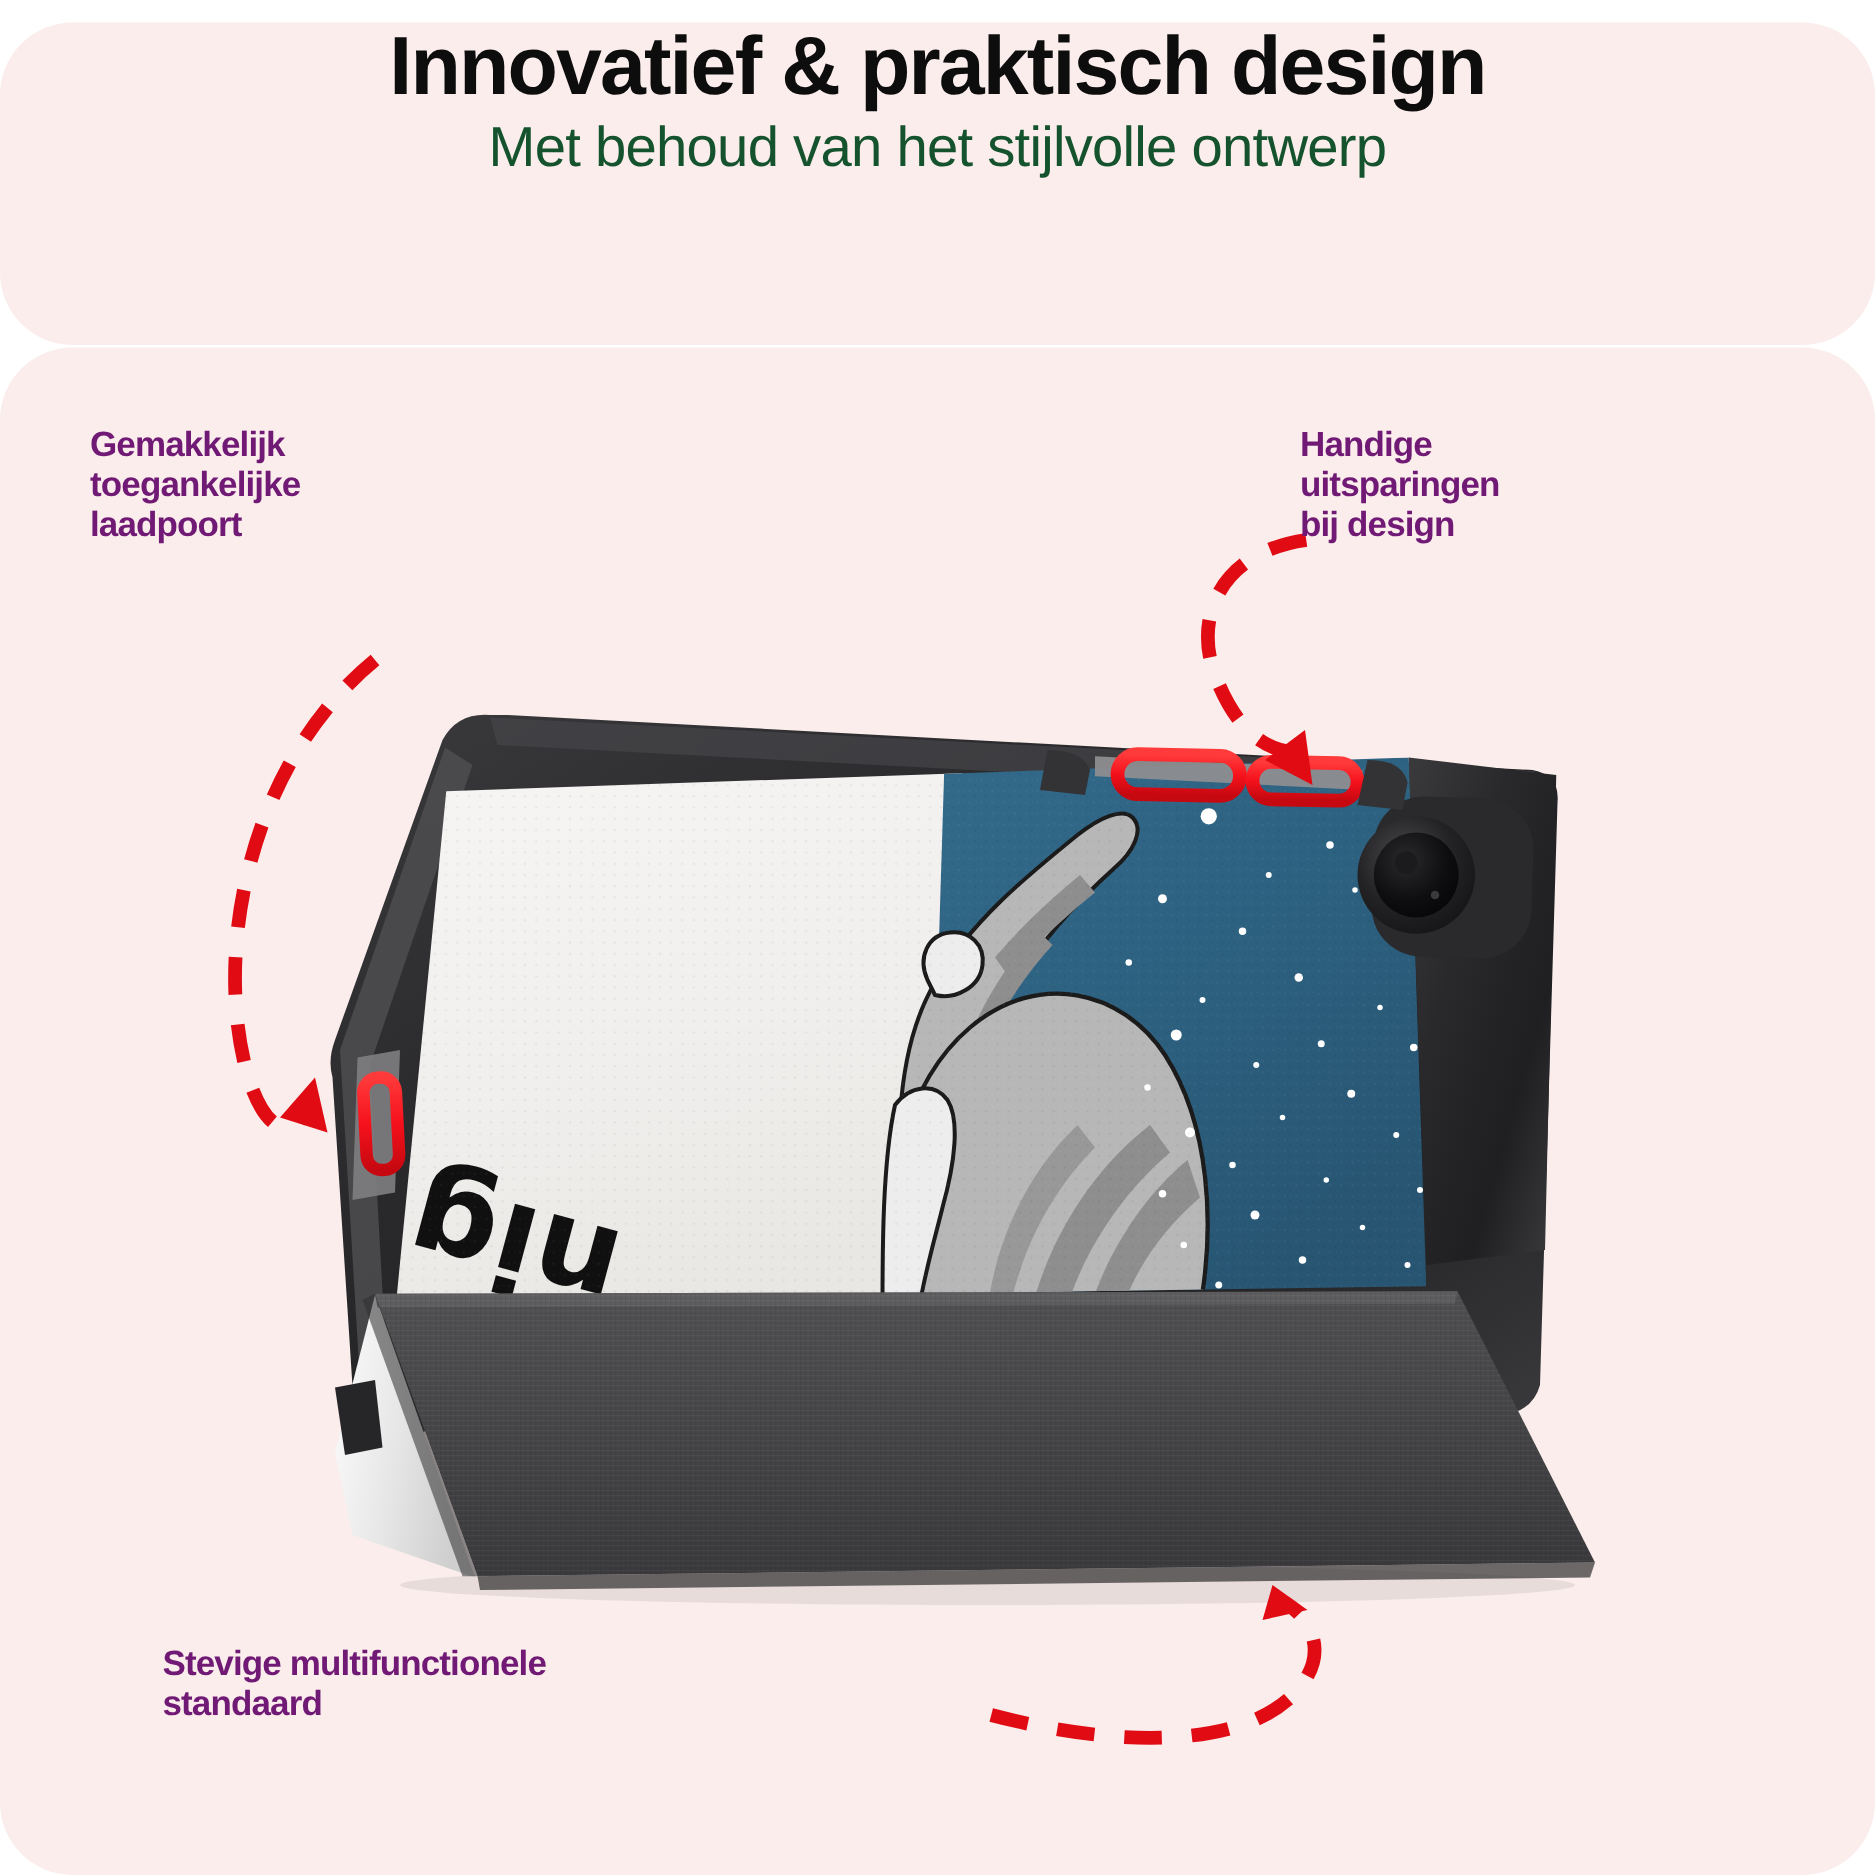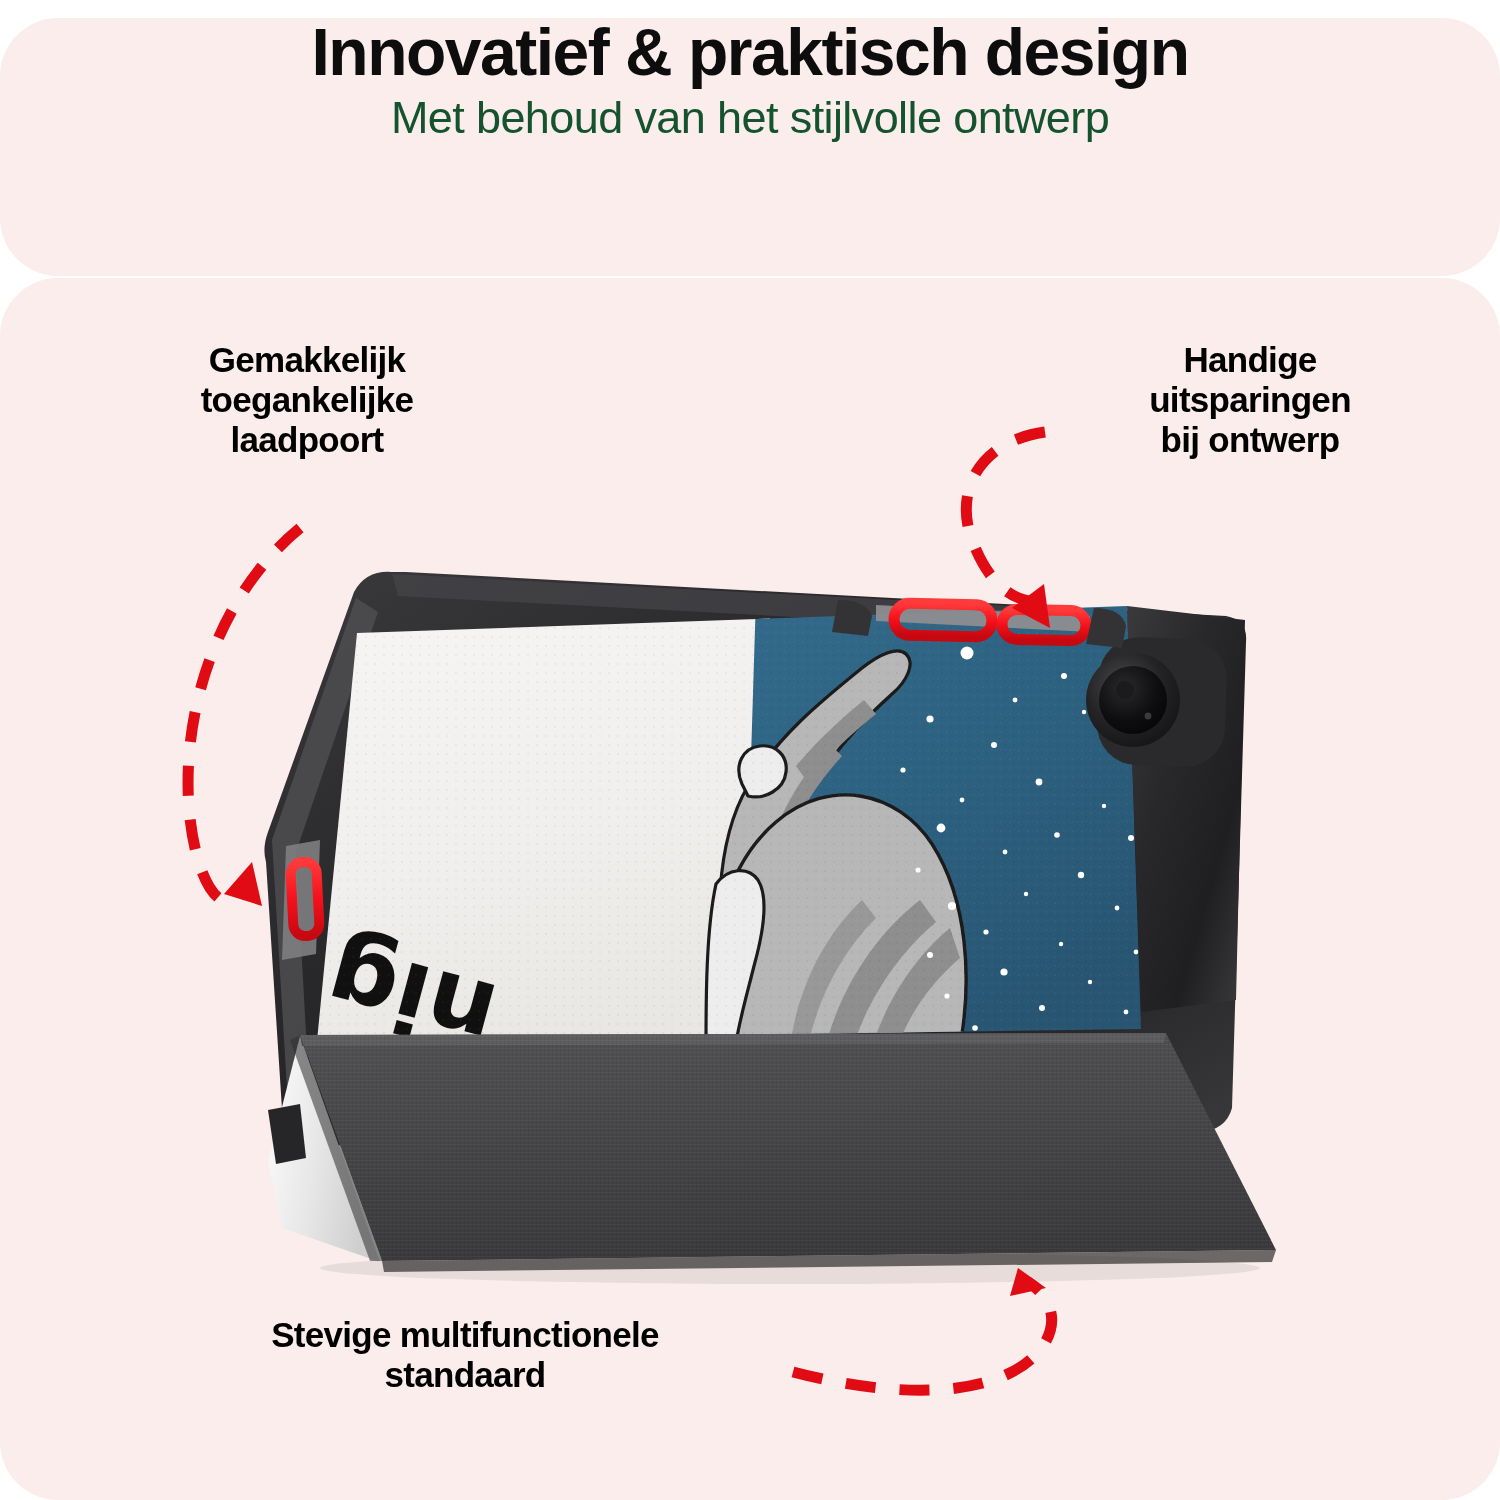--- a/index.html
+++ b/index.html
@@ -12,22 +12,22 @@
     display:flex;flex-direction:column;align-items:center;justify-content:flex-start;margin-top:18px;}
   #body-card{left:0;top:278px;width:1500px;height:1222px;border-radius:58px;overflow:hidden;}
 
   
   #title{font-size:66px;font-weight:700;color:#0d0d0d;letter-spacing:-1.5px;
          line-height:1.05;margin:0 0 6px 0;text-align:center;}
   #subtitle{font-size:45px;font-weight:400;color:#14532d;letter-spacing:-0.6px;
          line-height:1.1;margin:0;text-align:center;}
 
   
-  .callout{position:absolute;font-size:35px;font-weight:700;color:#000000;
-           line-height:1.14;letter-spacing:-0.7px;text-align:center;white-space:pre-line;}
+  .callout{position:absolute;font-size:28px;font-weight:700;color:#701a75;
+           line-height:1.14;letter-spacing:-0.7px;white-space:pre-line;}
   #callout-left{left:72px;top:340px;width:470px;}
   #callout-right{left:1040px;top:340px;width:420px;}
   #callout-bottom{left:130px;top:1315px;width:670px;}
 
   
   #arrows{position:absolute;left:0;top:0;width:1500px;height:1500px;pointer-events:none;}
 
   
   #device{position:absolute;left:0;top:0;width:1500px;height:1500px;}
   .paper{
@@ -274,17 +274,17 @@
     <polygon points="252,862 262,906 224,894" fill="#e00b13"></polygon>
     <polygon points="1044,584 1050,628 1012,608" fill="#e00b13"></polygon>
     <polygon points="1018,1268 1046,1288 1010,1296" fill="#e00b13"></polygon>
   </svg>
 
   <div id="callout-left" class="callout">Gemakkelijk
 toegankelijke
 laadpoort</div>
   <div id="callout-right" class="callout">Handige
 uitsparingen
-bij ontwerp</div>
+bij design</div>
   <div id="callout-bottom" class="callout">Stevige multifunctionele
 standaard</div>
 
 </div>
 
 </body></html>

